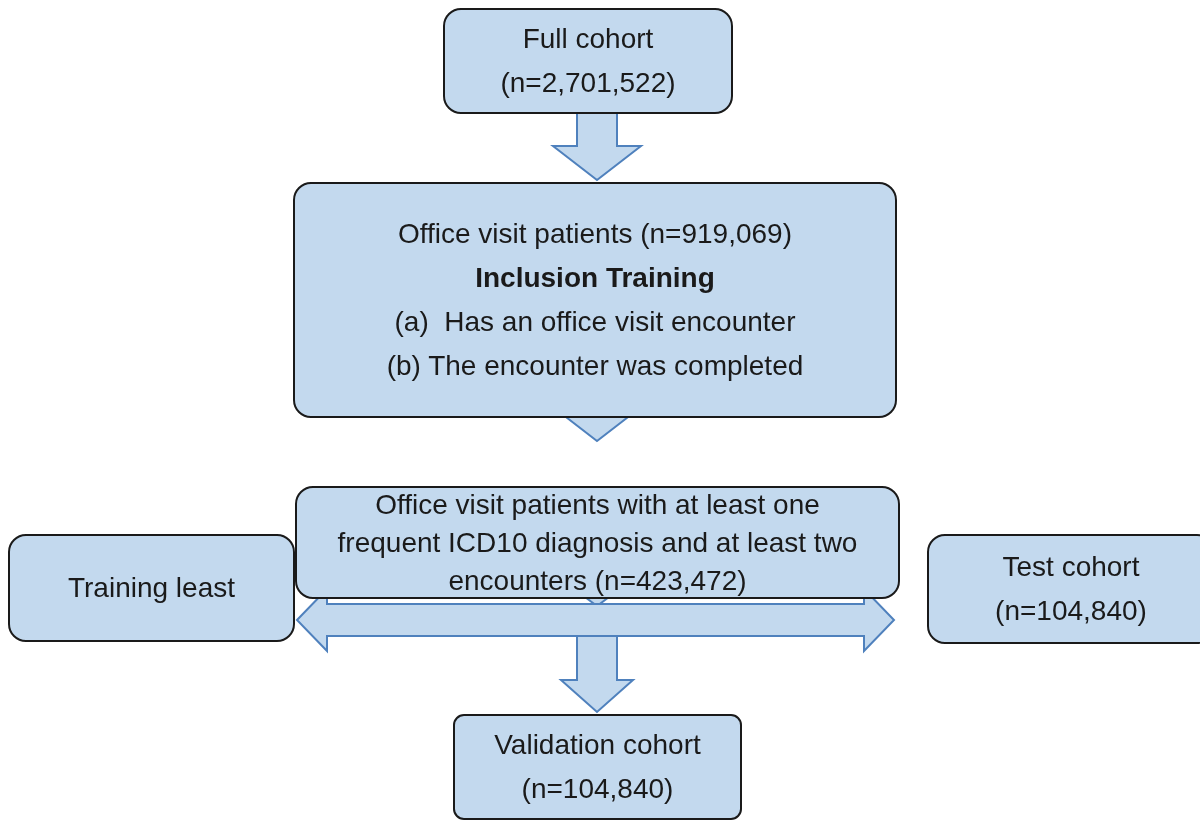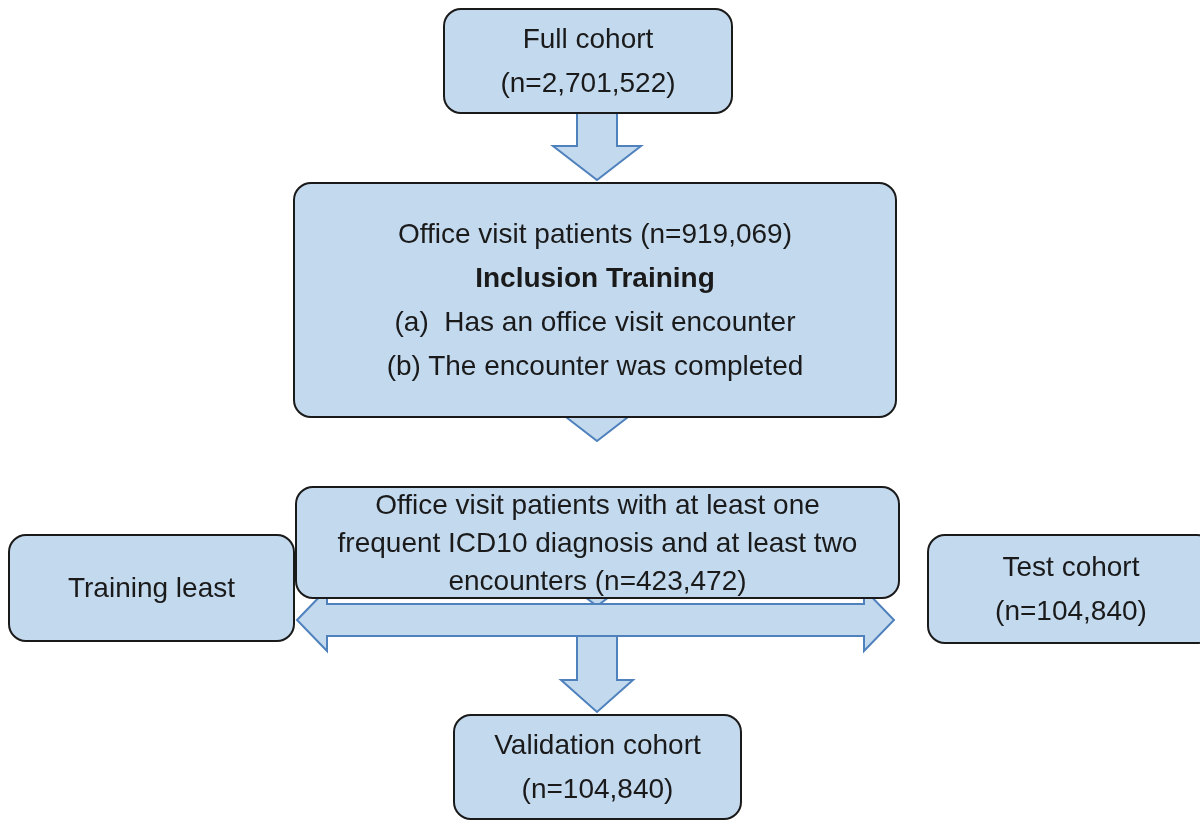--- a/index.html
+++ b/index.html
@@ -48,21 +48,21 @@
     line-height: 44px;
     white-space: pre-wrap;
   }
   .bold { font-weight: bold; }
   .box-full       { left: 443px; top: 8px;   width: 290px; height: 106px; }
   .box-office     { left: 293px; top: 182px; width: 604px; height: 236px; align-items: center; }
   .box-icd10      { left: 295px; top: 440px; width: 605px; height: 113px; margin-top: 46px; }
   .box-icd10 .line { line-height: 38px; }
   .box-training   { left: 8px;   top: 534px; width: 287px; height: 108px; }
   .box-test       { left: 908px; top: 534px; width: 288px; height: 110px; margin-left: 19px; }
-  .box-validation { left: 453px; top: 714px; width: 289px; height: 106px; }
+  .box-validation { left: 453px; top: 714px; width: 289px; height: 106px; border-radius: 11px; }
 </style>
 </head>
 <body>
 
 <div class="canvas">
 
   <svg class="arrows" viewBox="0 0 1200 830" aria-hidden="true">
 
     <polygon points="577,108 617,108 617,146 641,146 597,180 553,146 577,146"></polygon>
 

